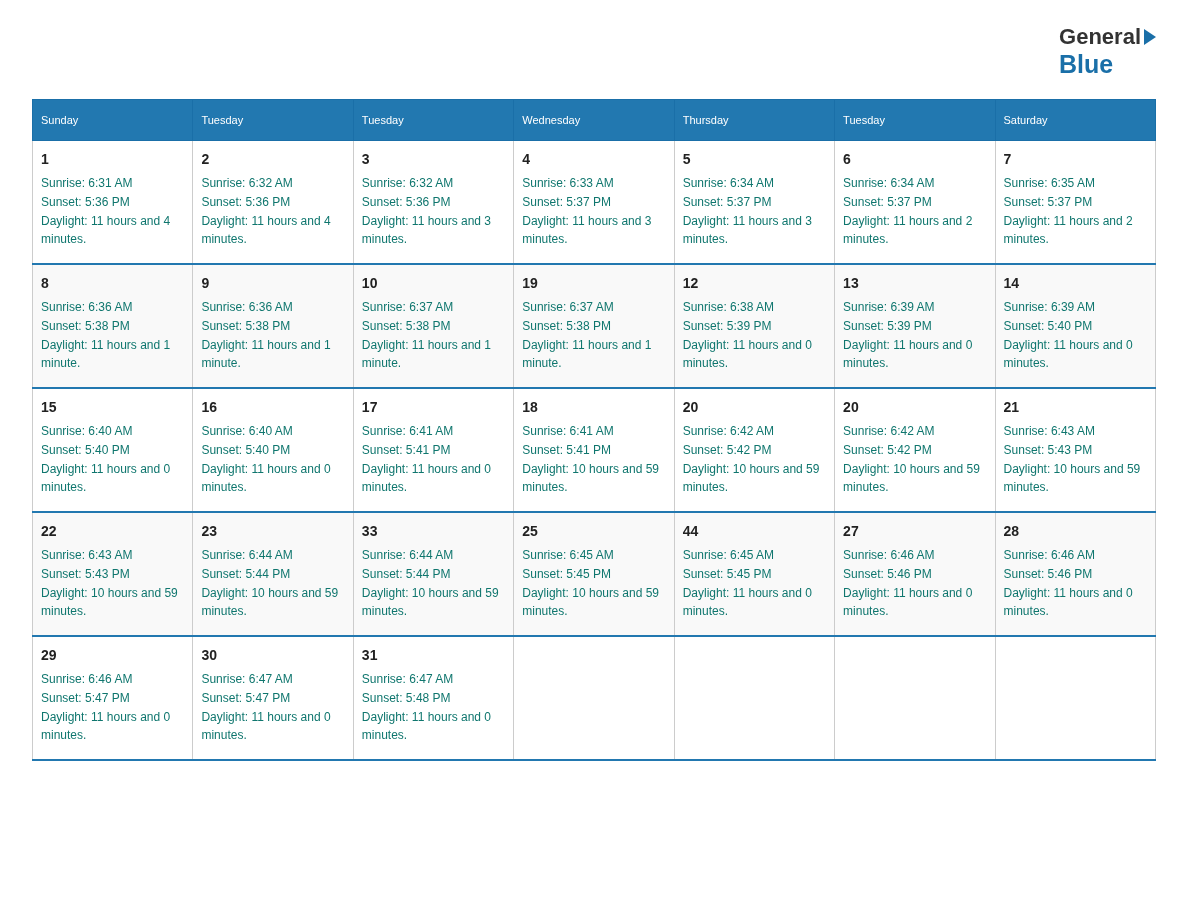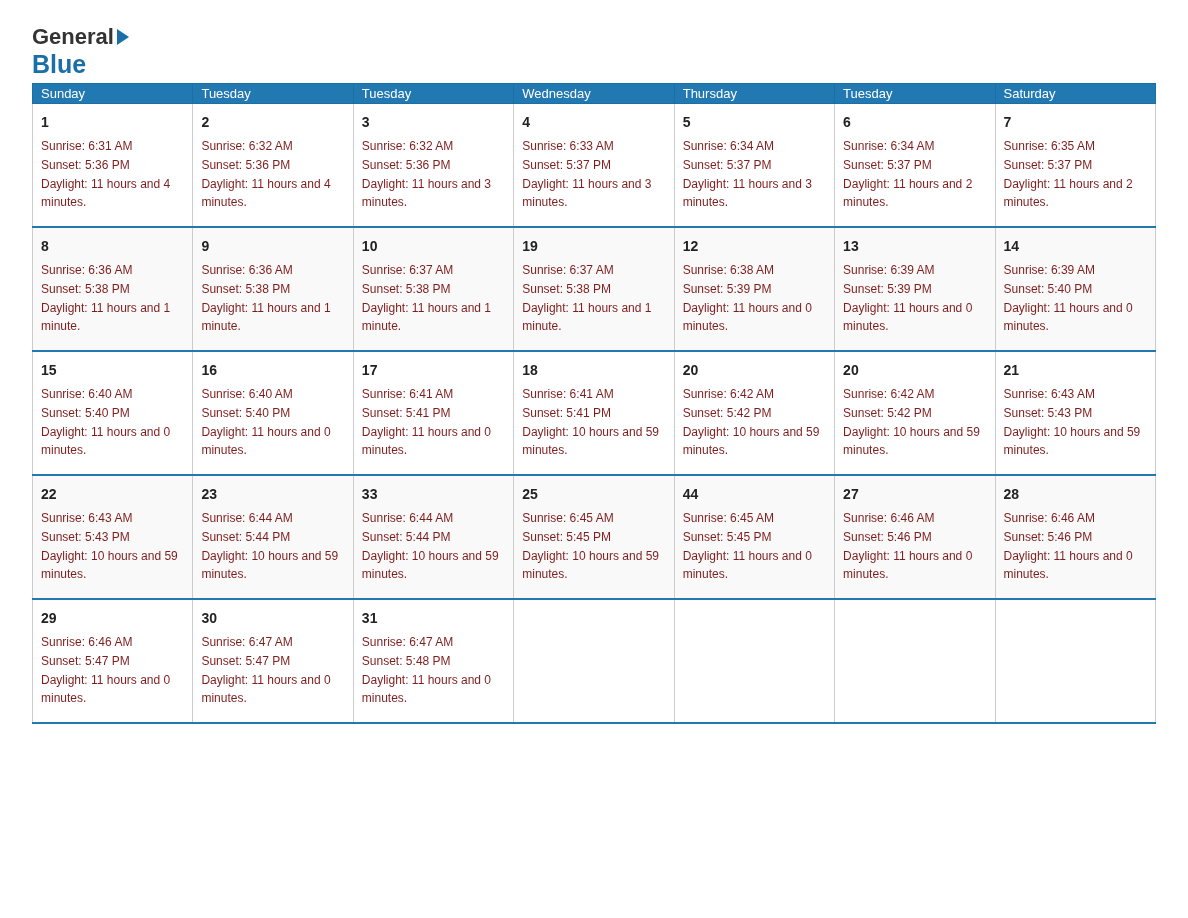--- a/index.html
+++ b/index.html
@@ -4,23 +4,23 @@
   <style>
     * { box-sizing: border-box; margin: 0; padding: 0; }
     body {
       font-family: Arial, sans-serif;
       background: #ffffff;
       padding: 24px 32px;
       color: #222;
     }
     .header {
       display: flex;
-      justify-content: flex-start;
+      justify-content: flex-end;
       align-items: flex-start;
-      margin-bottom: 4px;
+      margin-bottom: 20px;
     }
     .logo {
       display: flex;
       flex-direction: column;
       align-items: flex-start;
     }
     .title-block { text-align: right; }
     .month-title {
       font-size: 52px;
       font-weight: bold;
@@ -35,22 +35,22 @@
     table {
       width: 100%;
       border-collapse: collapse;
       table-layout: fixed;
     }
     thead tr {
       background: #2278b0;
       color: #fff;
     }
     thead th {
-      padding: 2px 8px;
-      font-size: 13px;
+      padding: 14px 8px;
+      font-size: 11px;
       font-weight: normal;
       text-align: left;
       border: 1px solid #1a6fa8;
     }
     tbody tr {
       border-bottom: 2px solid #2278b0;
     }
     tbody td {
       vertical-align: top;
       padding: 8px 8px 14px 8px;
@@ -62,21 +62,21 @@
     }
     tbody td:last-child { border-right: 1px solid #ccc; }
     .day-num {
       font-size: 14px;
       font-weight: bold;
       display: block;
       margin-bottom: 4px;
     }
     .day-info {
       font-size: 12px;
-      color: #7f1d1d;
+      color: #0f766e;
       line-height: 1.55;
     }
     tbody tr:nth-child(even) td { background: #f9f9f9; }
     tbody tr:nth-child(odd) td { background: #ffffff; }
     .empty { background: #fff !important; }
   </style>
 </head>
 <body>
 
 <div class="header">

